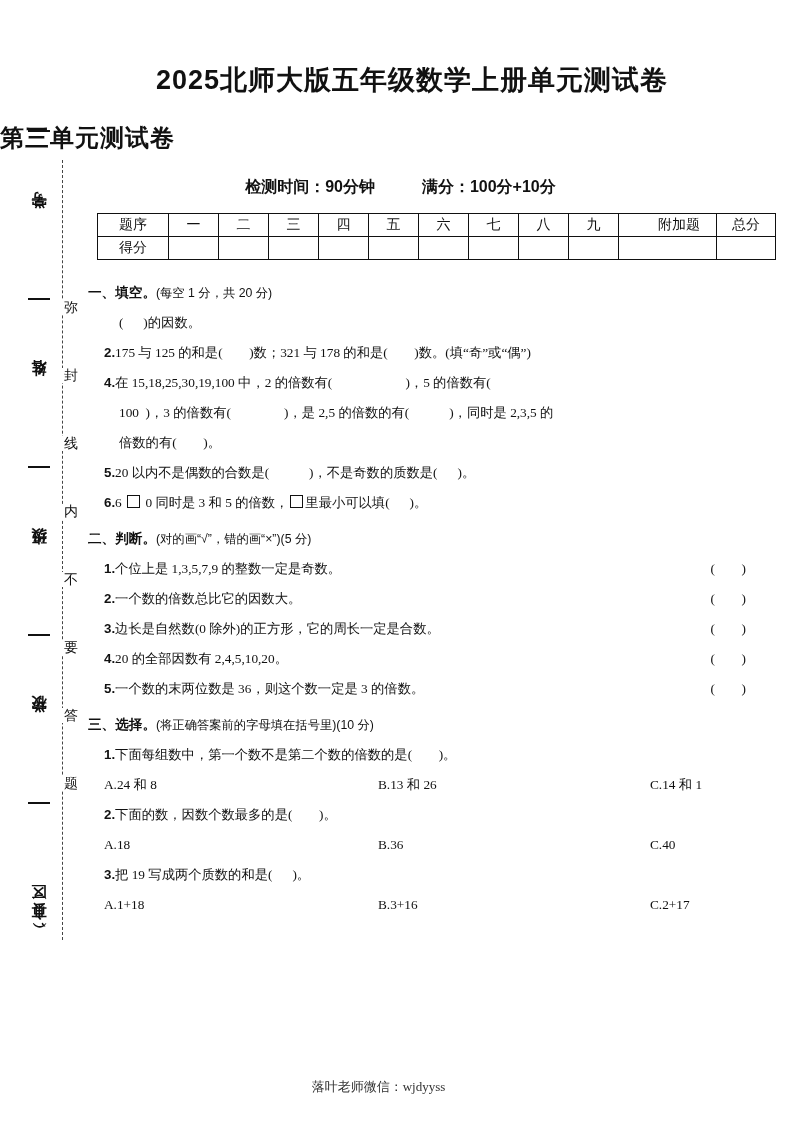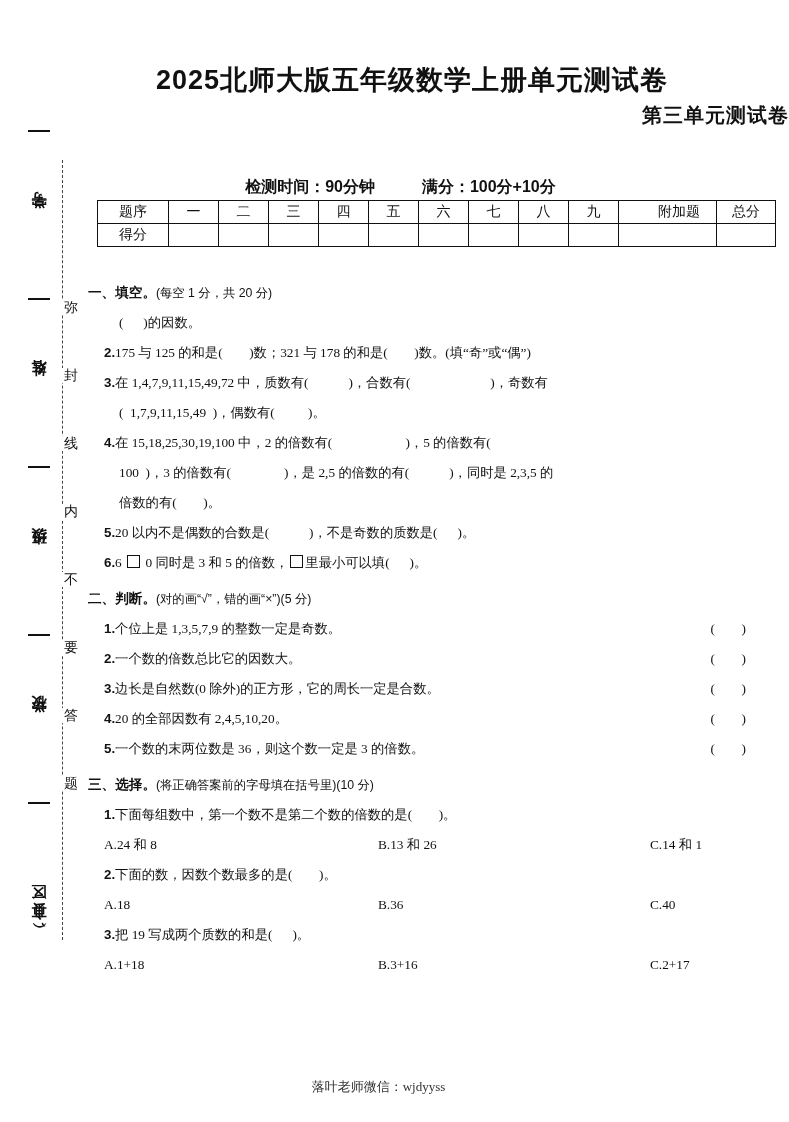--- a/index.html
+++ b/index.html
@@ -52,38 +52,38 @@
   
   .title{
     position:absolute;left:0;right:0;top:62px;
     text-align:center;
     font-size:27px;font-weight:bold;
     font-family:"Liberation Sans","DejaVu Sans",sans-serif;
     letter-spacing:1px;
     margin-left:35px;
   }
   .subtitle{
-    position:absolute;left:0;right:0;top:102px;
-    text-align:right;
-    font-size:20px;font-weight:bold;
+    position:absolute;left:0;right:0;top:122px;
+    text-align:left;
+    font-size:24px;font-weight:bold;
     font-family:"Liberation Sans","DejaVu Sans",sans-serif;
     letter-spacing:1px;
   }
   .examinfo{
     position:absolute;left:0;right:0;top:177px;
     text-align:center;
     font-size:16px;font-weight:bold;
     font-family:"Liberation Sans","DejaVu Sans",sans-serif;
     padding-left:12px;
   }
   .examinfo .gap{display:inline-block;width:38px;}
 
   
   .score-table{
-    position:absolute;left:97px;top:200px;
+    position:absolute;left:97px;top:213px;
     border-collapse:collapse;
   }
   .score-table td{
     border:1px solid #111;
     height:22px;
     text-align:center;
     vertical-align:middle;
     font-size:14px;
     font-family:"Liberation Sans","DejaVu Sans",sans-serif;
     padding:0;
@@ -230,24 +230,20 @@
     </div>
 
     <div class="q">
       <div class="qline"><span class="indent"></span><span>(      )的因数。</span></div>
     </div>
 
     <div class="q">
       <div class="qline"><span class="qnum">2.</span><span>175 与 125 的和是(        )数；321 与 178 的和是(        )数。(填“奇”或“偶”)</span></div>
     </div>
 
-    <div class="q">
-      <div class="qline"><span class="qnum">3.</span><span>在 1,4,7,9,11,15,49,72 中，质数有(            )，合数有(                        )，奇数有</span></div>
-      <div class="qline"><span class="indent"></span><span>(  1,7,9,11,15,49  )，偶数有(          )。</span></div>
-    </div>
 
     <div class="q">
       <div class="qline"><span class="qnum">4.</span><span>在 15,18,25,30,19,100 中，2 的倍数有(                      )，5 的倍数有(</span></div>
       <div class="qline"><span class="indent"></span><span>100  )，3 的倍数有(                )，是 2,5 的倍数的有(            )，同时是 2,3,5 的</span></div>
       <div class="qline"><span class="indent"></span><span>倍数的有(        )。</span></div>
     </div>
 
     <div class="q">
       <div class="qline"><span class="qnum">5.</span><span>20 以内不是偶数的合数是(            )，不是奇数的质数是(      )。</span></div>
     </div>

